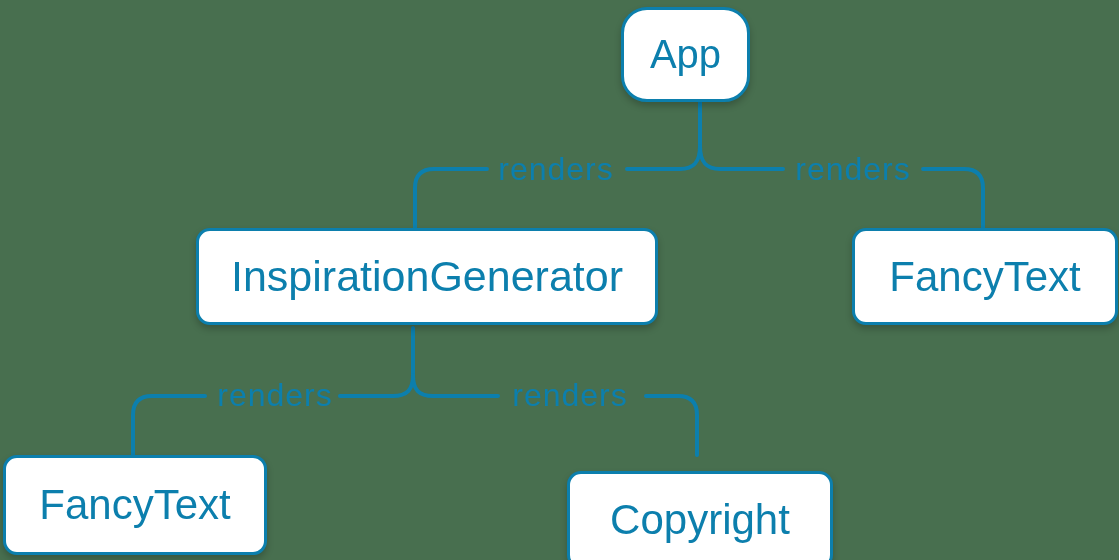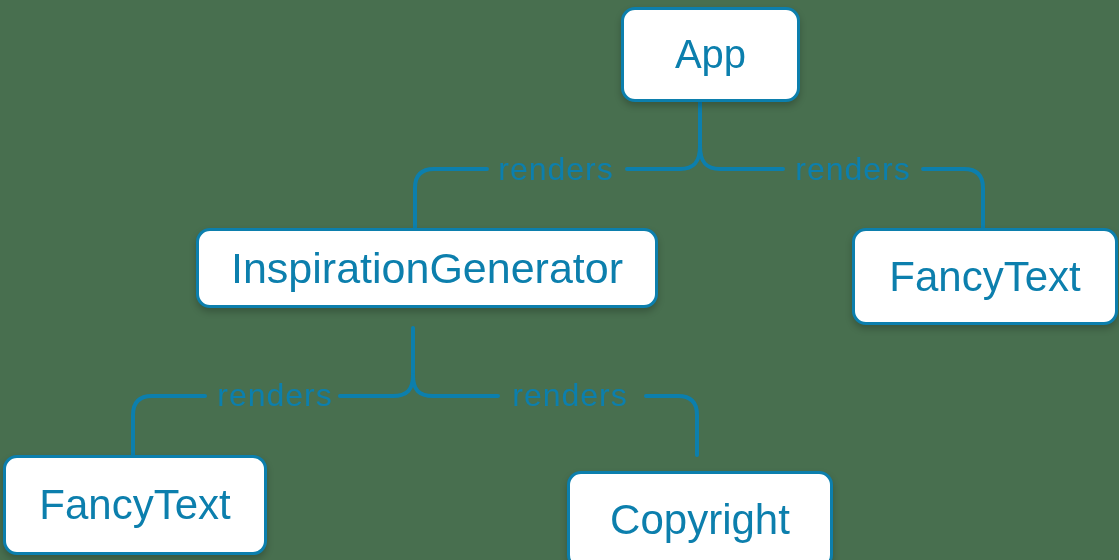--- a/index.html
+++ b/index.html
@@ -35,22 +35,22 @@
     position: absolute;
     background: var(--node-fill);
     border: 3.5px solid var(--accent);
     border-radius: 14px;
     display: flex;
     align-items: center;
     justify-content: center;
     color: var(--accent);
     box-shadow: 0 4px 7px rgba(0, 0, 0, 0.22);
   }
-  .node-app        { left: 621px; top: 7px;   width: 179px; height: 95px;  font-size: 40px; }
-  .node-inspgen    { left: 196px; top: 228px; width: 462px; height: 80px;  font-size: 43px; }
+  .node-app        { left: 621px; top: 7px;   width: 129px; height: 95px;  font-size: 40px; border-radius: 26px; }
+  .node-inspgen    { left: 196px; top: 228px; width: 462px; height: 97px;  font-size: 43px; }
   .node-fancy-top  { left: 852px; top: 228px; width: 266px; height: 97px;  font-size: 42px; }
   .node-fancy-bot  { left: 3px;   top: 455px; width: 264px; height: 100px; font-size: 42px; }
   .node-copyright  { left: 567px; top: 455px; width: 266px; height: 98px;  font-size: 42px; margin-top: 16px; }
   .edge-label {
     position: absolute;
     transform: translate(-50%, -50%);
     color: var(--accent);
     font-size: 32px;
     letter-spacing: 1px;
     white-space: nowrap;

